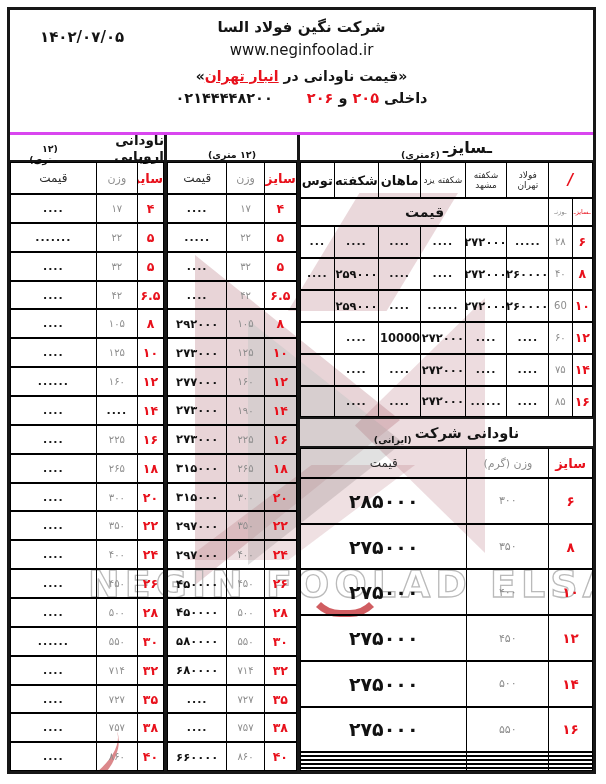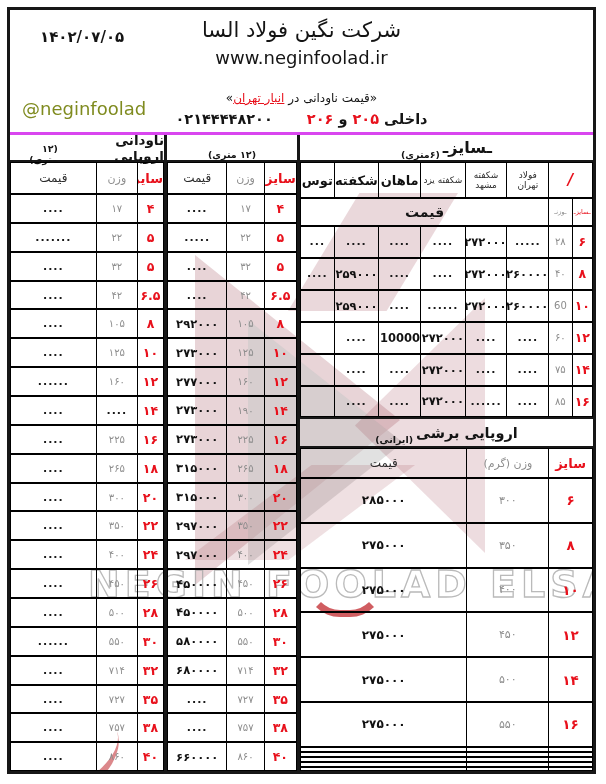--- a/index.html
+++ b/index.html
@@ -30,23 +30,23 @@
   .wm-swoosh{left:-38px;top:700px;width:150px;height:95px;border-bottom:9px solid #c1272d;
     border-radius:50%;transform:rotate(-22deg);opacity:.55;box-sizing:border-box;}
   .wm-text{
     position:absolute;left:78px;top:552px;font-size:38px;font-weight:bold;
     letter-spacing:5px;white-space:nowrap;color:transparent;
     -webkit-text-stroke:1.3px #a9a9a9;opacity:.8;
   }
   
   .header{position:relative;z-index:1;height:122px;border-bottom:3px solid #d946ef;}
   .hdr-center{position:absolute;left:0;right:0;top:8px;text-align:center;direction:rtl;}
-  .company{font-size:21px;font-weight:normal;}
-  .website{font-size:18px;margin-top:5px;direction:ltr;}
-  .quote{font-size:12px;font-weight:normal;margin-top:23px;}
+  .company{font-size:15px;font-weight:bold;}
+  .website{font-size:15px;margin-top:5px;direction:ltr;}
+  .quote{font-size:14px;font-weight:bold;margin-top:9px;}
   .red{color:#e8111c;}
   .quote .red{text-decoration:underline;}
   .phone-line{font-size:14.5px;font-weight:bold;margin-top:6px;direction:rtl;}
   .phone-gap{display:inline-block;width:34px;}
   .date{position:absolute;left:30px;top:18px;font-size:15px;font-weight:bold;direction:rtl;}
   .social{position:absolute;left:12px;top:88px;font-size:18px;color:#7f8b1f;}
   
   .tables{position:relative;z-index:1;display:flex;height:calc(767px - 6px - 125px);}
   .col{display:flex;flex-direction:column;box-sizing:border-box;}
   .col-left{width:157px;border-right:3px solid #171717;}
@@ -81,21 +81,21 @@
   .corner-slash{color:#e8111c;font-size:15px;font-weight:bold;font-style:italic;}
   .price-row td{height:26px;}
   .price-row-label{font-weight:bold;font-size:14px;}
   .mini-label{font-size:6.5px;letter-spacing:0;}
   .mini-size{color:#e8111c;border-radius:6px;}
   .mini-weight{color:#8a8a8a;}
   
   .cut-block{flex:1 1 auto;display:flex;flex-direction:column;border-top:2px solid #171717;min-height:0;}
   .cut-block .tbl-title{flex:0 0 27px;height:27px;}
   .cut-block thead th{height:28px;}
-  .cut-block .c-price{font-size:12px;}
+  .cut-block .c-price{font-size:19px;}
   .cut-block .c-weight{font-size:11px;}
   .cut-block .c-size{font-size:13.5px;}
   .lm-head th{height:30px;}
 </style>
 </head>
 <body>
 
 <div class="frame">
 
   <div class="watermark">
@@ -104,21 +104,20 @@
     <div class="wm-shape wm-tri2"></div>
     <div class="wm-shape wm-tri3"></div>
     <div class="wm-shape wm-band2"></div>
     <div class="wm-shape wm-smile"></div>
     <div class="wm-shape wm-swoosh"></div>
     <div class="wm-text">NEGIN FOOLAD ELSA</div>
   </div>
 
   <div class="header">
     <div class="date">۱۴۰۲/۰۷/۰۵</div>
-    <div class="social">@neginfoolad</div>
     <div class="hdr-center">
       <div class="company">شرکت نگین فولاد السا</div>
       <div class="website">www.neginfoolad.ir</div>
       <div class="quote"><span>«قیمت ناودانی در </span><span class="red">انبار تهران</span><span>»</span></div>
       <div class="phone-line"><span>داخلی </span><span class="red">۲۰۵</span><span> و </span><span class="red">۲۰۶</span><span class="phone-gap"></span><span>۰۲۱۴۴۴۴۸۲۰۰</span></div>
     </div>
   </div>
 
   <div class="tables">
 
@@ -467,21 +466,21 @@
                   <td class="c-farad dots">....</td>
                   <td class="c-toos"></td>
                 </tr>
               </tbody>
           </table>
         </div>
       </div>
 
       <div class="cut-block">
         <div class="tbl-title cut-title">
-          <span>اروپایی برشی</span>
+          <span>ناودانی شرکت</span>
           <span class="paren">(ایرانی)</span>
         </div>
         <div class="tbl-wrap">
           <table>
             <colgroup>
                 <col style="width:15%">
                 <col style="width:28%">
                 <col style="width:57%">
               </colgroup>
             <thead>

